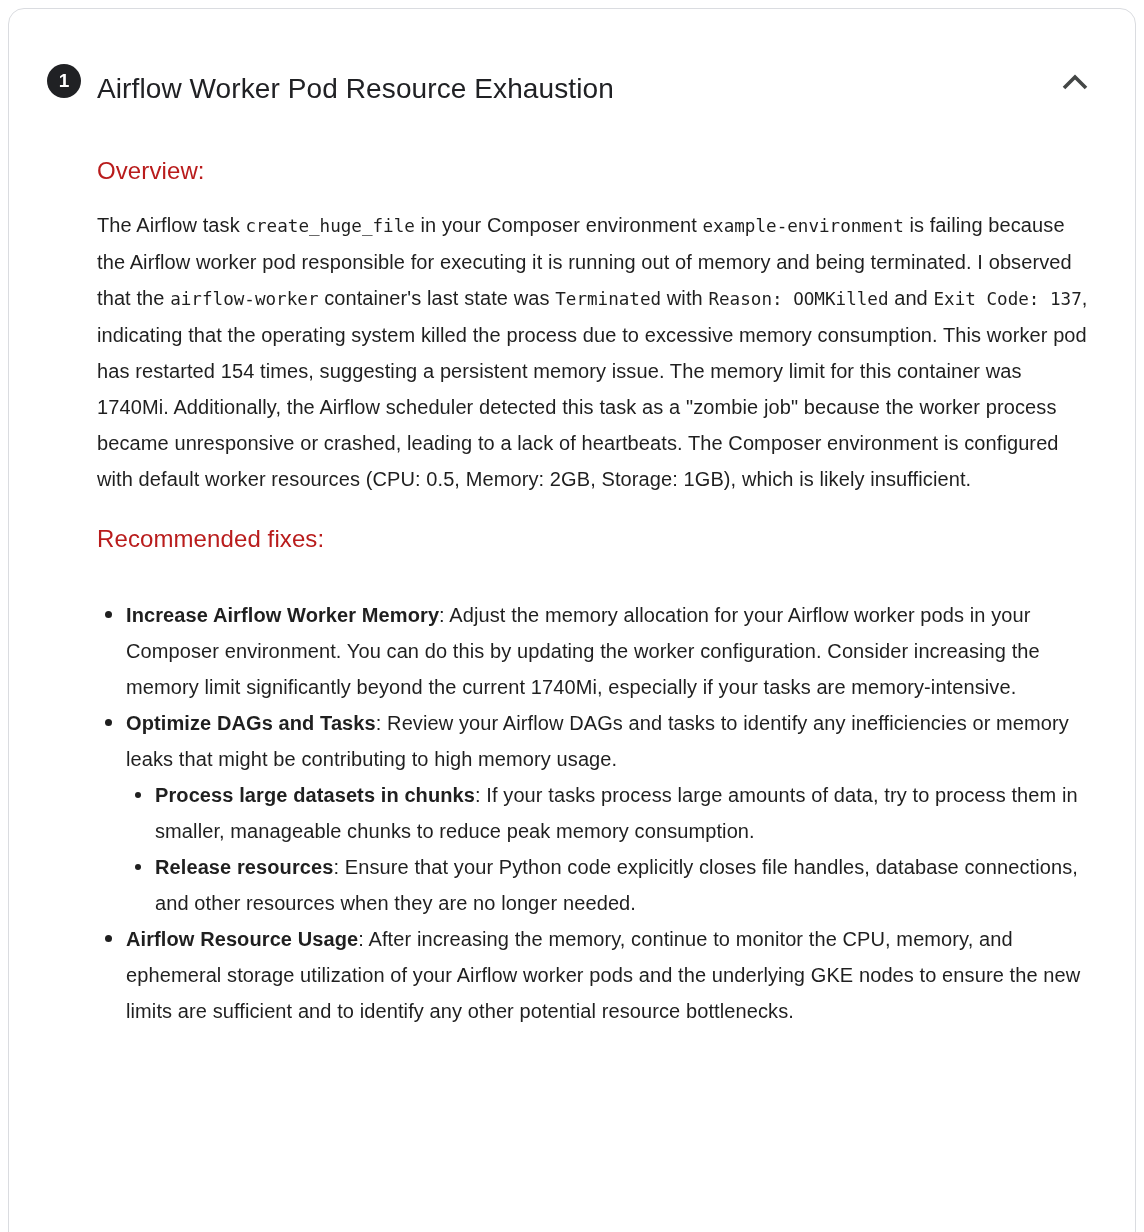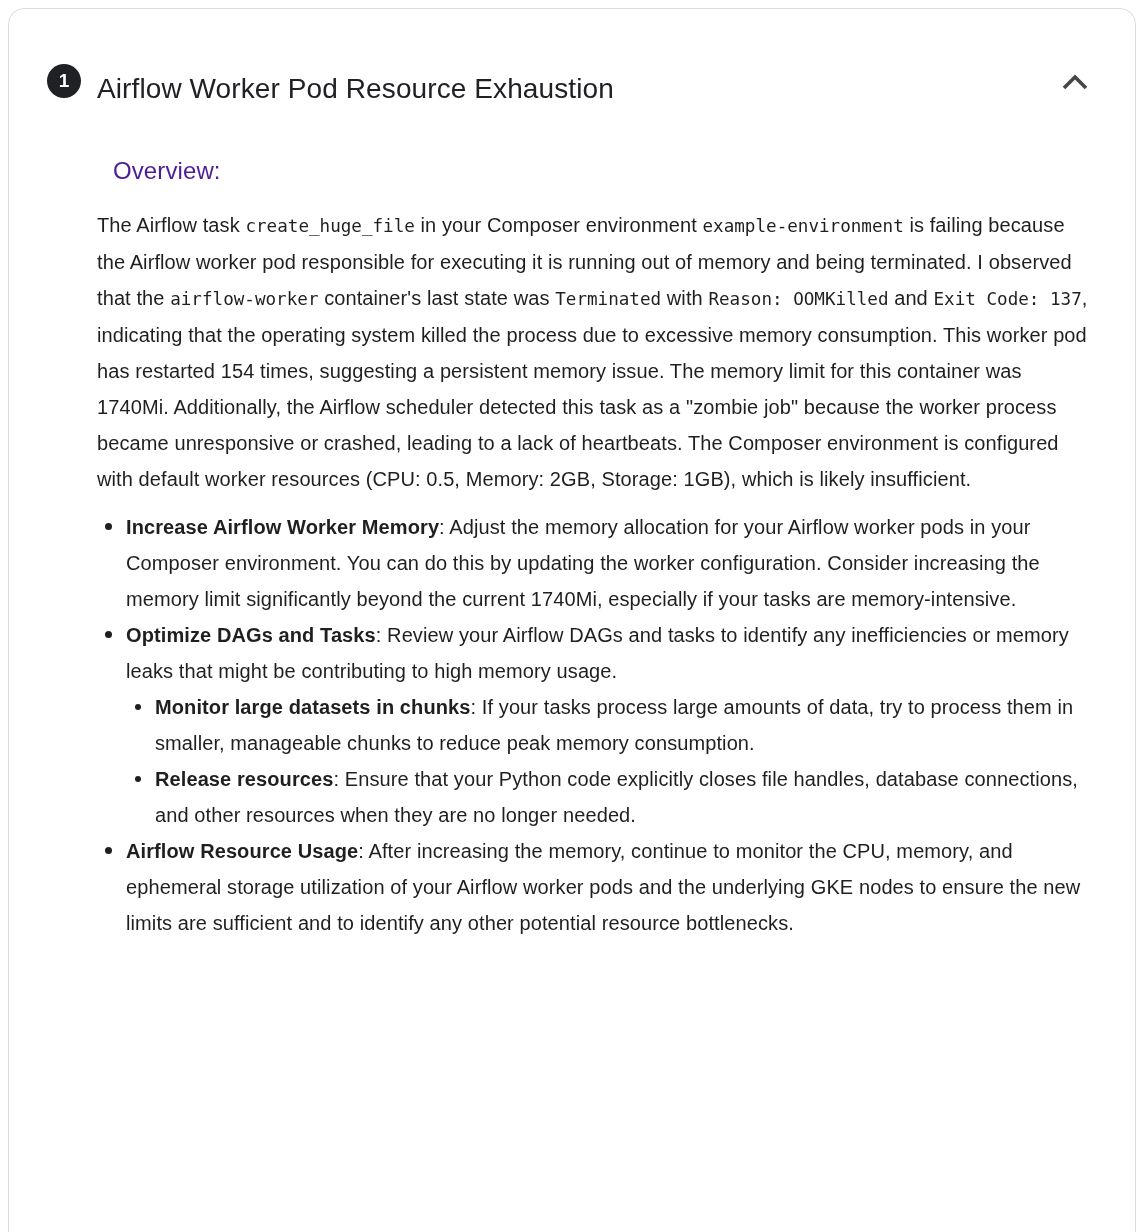--- a/index.html
+++ b/index.html
@@ -62,41 +62,41 @@
     align-items: center;
     justify-content: center;
   }
   .card-body {
     padding: 0 40px 60px 88px;
   }
   .section-heading {
     font-size: 24px;
     line-height: 32px;
     font-weight: 400;
-    color: #4c1d95;
-    margin: 16px;
+    color: #b91c1c;
+    margin: 0;
     letter-spacing: 0.1px;
   }
   .overview-heading { margin-top: 48px; }
   .fixes-heading   { margin-top: 26px; }
   .body-text {
     font-size: 20px;
     line-height: 36px;
     letter-spacing: 0.1px;
   }
   p.paragraph {
     margin: 20px 0 0 0;
   }
   .code {
     font-family: "DejaVu Sans Mono", monospace;
     font-size: 0.88em;
     letter-spacing: 0;
   }
   .bold { font-weight: 700; }
-  .fix-list { margin-top: 12px; }
+  .fix-list { margin-top: 42px; }
   .li {
     position: relative;
     padding-left: 29px;
   }
   .li > .dot {
     position: absolute;
     left: 8px;
     top: 14px;
     width: 7px;
     height: 7px;
@@ -117,32 +117,33 @@
       <svg class="chevron-svg" width="26" height="17" viewBox="0 0 26 17" xmlns="http://www.w3.org/2000/svg">
         <path d="M2 15 L13 4 L24 15" fill="none" stroke="#444746" stroke-width="3.6"></path>
       </svg>
     </button>
   </div>
 
   <div class="card-body">
     <h2 class="section-heading overview-heading">Overview:</h2>
     <p class="body-text paragraph"><span>The Airflow task </span><span class="code">create_huge_file</span><span> in your Composer environment </span><span class="code">example-environment</span><span> is failing because the Airflow worker pod responsible for executing it is running out of memory and being terminated. I observed that the </span><span class="code">airflow-worker</span><span> container's last state was </span><span class="code">Terminated</span><span> with </span><span class="code">Reason: OOMKilled</span><span> and </span><span class="code">Exit Code: 137</span><span>, indicating that the operating system killed the process due to excessive memory consumption. This worker pod has restarted 154 times, suggesting a persistent memory issue. The memory limit for this container was 1740Mi. Additionally, the Airflow scheduler detected this task as a "zombie job" because the worker process became unresponsive or crashed, leading to a lack of heartbeats. The Composer environment is configured with default worker resources (CPU: 0.5, Memory: 2GB, Storage: 1GB), which is likely insufficient.</span></p>
 
+    <h2 class="section-heading fixes-heading">Recommended fixes:</h2>
     <div class="body-text fix-list">
         <div class="li">
           <span class="dot"></span>
           <div class="li-text"><span class="bold">Increase Airflow Worker Memory</span><span>: Adjust the memory allocation for your Airflow worker pods in your Composer environment. You can do this by updating the worker configuration. Consider increasing the memory limit significantly beyond the current 1740Mi, especially if your tasks are memory-intensive.</span></div>
         </div>
         <div class="li">
           <span class="dot"></span>
           <div class="li-text"><span class="bold">Optimize DAGs and Tasks</span><span>: Review your Airflow DAGs and tasks to identify any inefficiencies or memory leaks that might be contributing to high memory usage.</span></div>
           <div class="sub">
             <div class="li">
               <span class="dot"></span>
-              <div class="li-text"><span class="bold">Monitor large datasets in chunks</span><span>: If your tasks process large amounts of data, try to process them in smaller, manageable chunks to reduce peak memory consumption.</span></div>
+              <div class="li-text"><span class="bold">Process large datasets in chunks</span><span>: If your tasks process large amounts of data, try to process them in smaller, manageable chunks to reduce peak memory consumption.</span></div>
             </div>
             <div class="li">
               <span class="dot"></span>
               <div class="li-text"><span class="bold">Release resources</span><span>: Ensure that your Python code explicitly closes file handles, database connections, and other resources when they are no longer needed.</span></div>
             </div>
           </div>
         </div>
         <div class="li">
           <span class="dot"></span>
           <div class="li-text"><span class="bold">Airflow Resource Usage</span><span>: After increasing the memory, continue to monitor the CPU, memory, and ephemeral storage utilization of your Airflow worker pods and the underlying GKE nodes to ensure the new limits are sufficient and to identify any other potential resource bottlenecks.</span></div>

